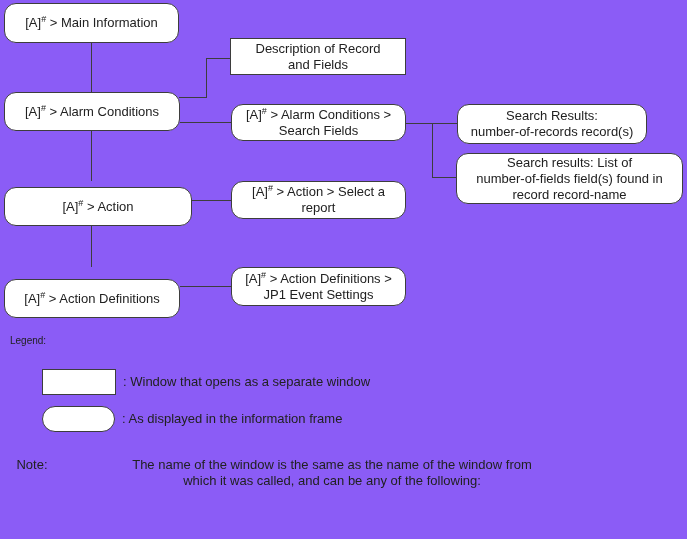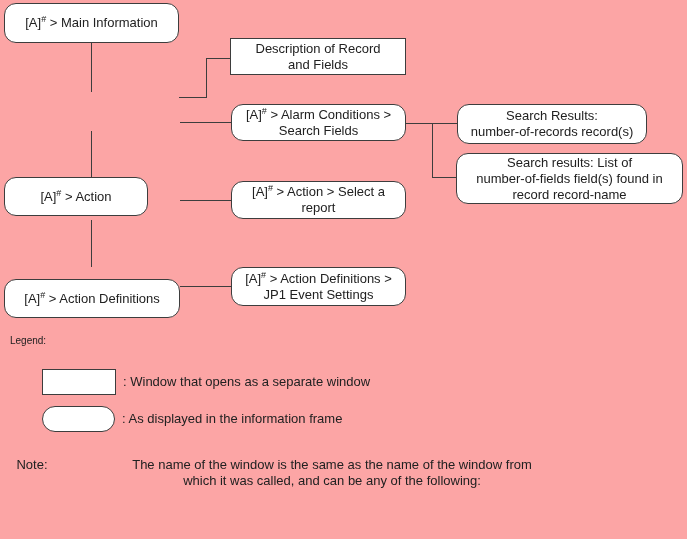--- a/index.html
+++ b/index.html
@@ -6,21 +6,21 @@
   html, body { background: #ffffff; }
   body {
     font-family: "Liberation Sans", sans-serif;
     color: #212121;
     font-size: 13px;
   }
   .canvas {
     position: relative;
     width: 687px;
     height: 539px;
-    background: #fca5a5;
+    background: #8b5cf6;
     overflow: hidden;
   }
   .box {
     position: absolute;
     border: 1px solid #3d3d3d;
     background: #ffffff;
     display: flex;
     flex-direction: column;
     align-items: center;
     justify-content: center;
@@ -85,22 +85,25 @@
   <div class="line" style="left:180px;top:286px;width:51px;height:1px"></div>
 
   <div class="line" style="left:406px;top:123px;width:51px;height:1px"></div>
   <div class="line" style="left:432px;top:123px;width:1px;height:55px"></div>
   <div class="line" style="left:432px;top:177px;width:24px;height:1px"></div>
 
   <div class="box rounded" style="left:4px;top:3px;width:175px;height:40px">
     <div><span>[A]</span><sup class="hash">#</sup><span> &gt; Main Information</span></div>
   </div>
 
+  <div class="box rounded" style="left:4px;top:92px;width:176px;height:39px">
+    <div><span>[A]</span><sup class="hash">#</sup><span> &gt; Alarm Conditions</span></div>
+  </div>
 
-  <div class="box rounded" style="left:4px;top:177px;width:144px;height:39px">
+  <div class="box rounded" style="left:4px;top:187px;width:188px;height:39px">
     <div><span>[A]</span><sup class="hash">#</sup><span> &gt; Action</span></div>
   </div>
 
   <div class="box rounded" style="left:4px;top:279px;width:176px;height:39px">
     <div><span>[A]</span><sup class="hash">#</sup><span> &gt; Action Definitions</span></div>
   </div>
 
   <div class="box" style="left:230px;top:38px;width:176px;height:37px">
     <div>Description of Record</div>
     <div>and Fields</div>

